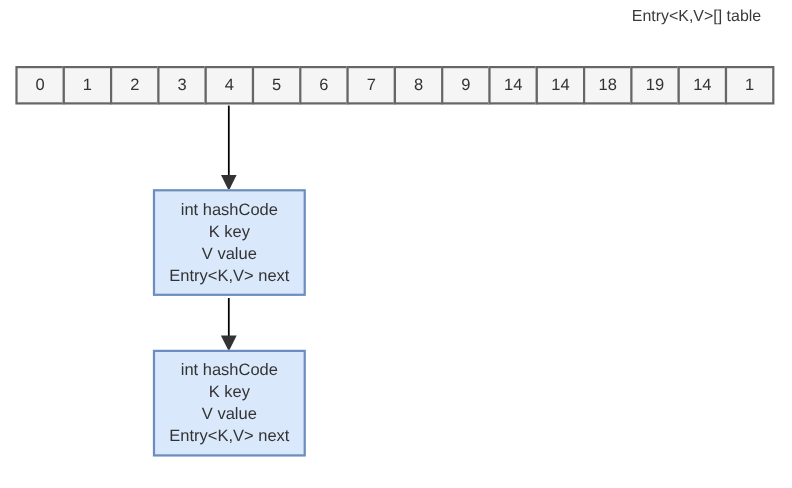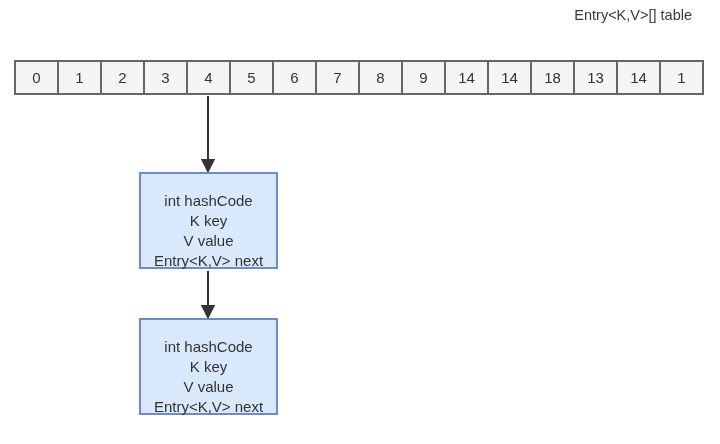--- a/index.html
+++ b/index.html
@@ -52,21 +52,21 @@
   .entry-node {
     position: absolute;
     left: 139px;
     width: 139px;
     height: 97px;
     background: var(--node-fill);
     border: 2px solid var(--node-border);
     text-align: center;
     font-size: 15px;
     line-height: 20px;
-    padding-top: 17px;
+    padding-top: 7px;
     color: var(--text);
   }
   .entry-node-1 { top: 172px; }
   .entry-node-2 { top: 318px; }
   .arrow-layer {
     position: absolute;
     left: 0;
     top: 0;
     width: 720px;
     height: 444px;
@@ -87,21 +87,21 @@
       <div class="array-cell">3</div>
       <div class="array-cell">4</div>
       <div class="array-cell">5</div>
       <div class="array-cell">6</div>
       <div class="array-cell">7</div>
       <div class="array-cell">8</div>
       <div class="array-cell">9</div>
       <div class="array-cell">14</div>
       <div class="array-cell">14</div>
       <div class="array-cell">18</div>
-      <div class="array-cell">13</div>
+      <div class="array-cell">19</div>
       <div class="array-cell">14</div>
       <div class="array-cell">1</div>
     </div>
 
   <svg class="arrow-layer" width="720" height="444" viewBox="0 0 720 444" xmlns="http://www.w3.org/2000/svg">
     <defs>
       <marker id="arrowhead" viewBox="0 0 10 10" refX="7" refY="5" markerWidth="9" markerHeight="9" orient="auto">
         <path d="M0,0 L10,5 L0,10 Z" fill="currentColor"></path>
       </marker>
     </defs>

